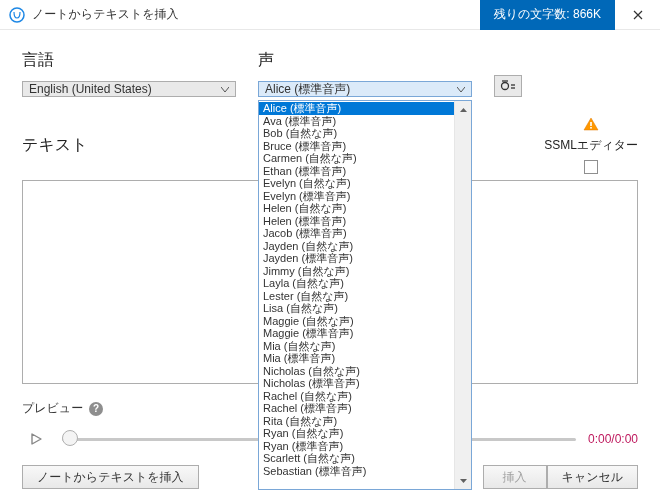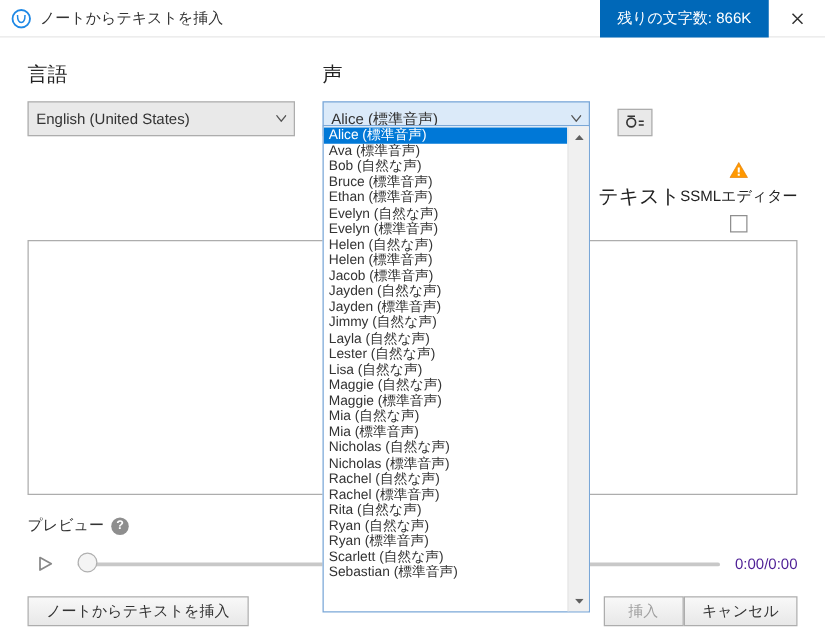--- a/index.html
+++ b/index.html
@@ -8,34 +8,34 @@
   .titlebar .icon { width: 18px; height: 18px; margin-right: 6px; display: flex; align-items: center; justify-content: center; }
   .titlebar .title { flex: 0 0 auto; font-size: 12px; }
   .titlebar .spacer { flex: 1; }
   .remaining { background: #0068b8; color: #fff; height: 30px; display: flex; align-items: center; padding: 14px 14px; font-size: 12px; }
   .closebtn { width: 45px; height: 30px; display: flex; align-items: center; justify-content: center; font-size: 14px; color: #333; }
   .body { padding: 20px 22px 14px 22px; position: relative; }
   .row { display: flex; gap: 22px; align-items: flex-end; }
   .col-lang { width: 214px; display: flex; flex-direction: column; }
   .col-voice { width: 214px; display: flex; flex-direction: column; position: relative; }
   .label { font-size: 16px; margin-bottom: 10px; color: #222; }
-  .select { height: 28px; border: 1px solid #adadad; background: #e9e9e9; display: flex; align-items: center; padding: 0 6px; justify-content: space-between; font-size: 12px; }
+  .select { height: 16px; border: 1px solid #adadad; background: #e9e9e9; display: flex; align-items: center; padding: 0 6px; justify-content: space-between; font-size: 12px; }
   .select.open { background: #dbeaf9; border-color: #7aa7d7; }
   .select .chev { font-size: 10px; color: #555; }
   .settingsbtn { width: 28px; height: 22px; border: 1px solid #adadad; background: #e9e9e9; display: flex; align-items: center; justify-content: center; }
-  .textarea-label-row { margin-top: 20px; display: flex; align-items: center; justify-content: flex-end; }
+  .textarea-label-row { margin-top: 20px; display: flex; align-items: center; justify-content: space-between; }
   .ssml { display: flex; align-items: center; gap: 6px; font-size: 12px; color: #222; flex-direction: column; }
   .textarea { margin-top: 6px; height: 204px; border: 1px solid #adadad; background: #fff; width: 100%; }
   .preview-row { margin-top: 16px; display: flex; align-items: center; gap: 6px; }
   .playrow { margin-top: 8px; display: flex; align-items: center; gap: 12px; }
   .playbtn { width: 28px; height: 28px; display: flex; align-items: center; justify-content: center; color: #777; }
   .slider { flex: 1; position: relative; height: 20px; display: flex; align-items: center; }
   .track { flex: 1; height: 3px; background: #c8c8c8; border-radius: 2px; }
   .thumb { position: absolute; left: 0; top: 1px; width: 16px; height: 16px; border-radius: 50%; background: #f4f4f4; border: 1px solid #b0b0b0; }
-  .time { font-size: 12px; color: #4c1d95; }
+  .time { font-size: 12px; color: #be185d; }
   .footer { display: flex; justify-content: space-between; align-items: center; margin-top: 12px; }
   .btn { height: 24px; padding: 0 14px; border: 1px solid #adadad; background: linear-gradient(#f8f8f8,#e8e8e8); font-size: 12px; display: flex; align-items: center; min-width: 64px; justify-content: center; }
   .btn.disabled { color: #a0a0a0; }
   .btn-group { display: flex; gap: 0; }
   .dropdown { position: absolute; left: 258px; top: 70px; width: 214px; height: 390px; border: 1px solid #7aa7d7; background: #fff; z-index: 10; display: flex; }
   .dropdown .items { flex: 1; overflow: hidden; padding: 1px 0; }
   .dropdown .opt { height: 12.5px; line-height: 12.5px; padding: 0 4px; font-size: 11px; white-space: nowrap; overflow: hidden; }
   .dropdown .opt.selected { background: #0078d7; color: #fff; }
   .dropdown .scrollbar { width: 17px; border-left: 1px solid #e6e6e6; background: #f0f0f0; display: flex; flex-direction: column; align-items: center; }
   .dropdown .scrollbar .arrow { height: 17px; width: 100%; display: flex; align-items: center; justify-content: center; font-size: 8px; color: #555; }
@@ -140,20 +140,21 @@
       <div class="btn">キャンセル</div>
     </div>
   </div>
 
   <div class="dropdown">
     <div class="items">
         <div class="opt selected">Alice (標準音声)</div>
         <div class="opt">Ava (標準音声)</div>
         <div class="opt">Bob (自然な声)</div>
         <div class="opt">Bruce (標準音声)</div>
+        <div class="opt">Carmen (自然な声)</div>
         <div class="opt">Ethan (標準音声)</div>
         <div class="opt">Evelyn (自然な声)</div>
         <div class="opt">Evelyn (標準音声)</div>
         <div class="opt">Helen (自然な声)</div>
         <div class="opt">Helen (標準音声)</div>
         <div class="opt">Jacob (標準音声)</div>
         <div class="opt">Jayden (自然な声)</div>
         <div class="opt">Jayden (標準音声)</div>
         <div class="opt">Jimmy (自然な声)</div>
         <div class="opt">Layla (自然な声)</div>

